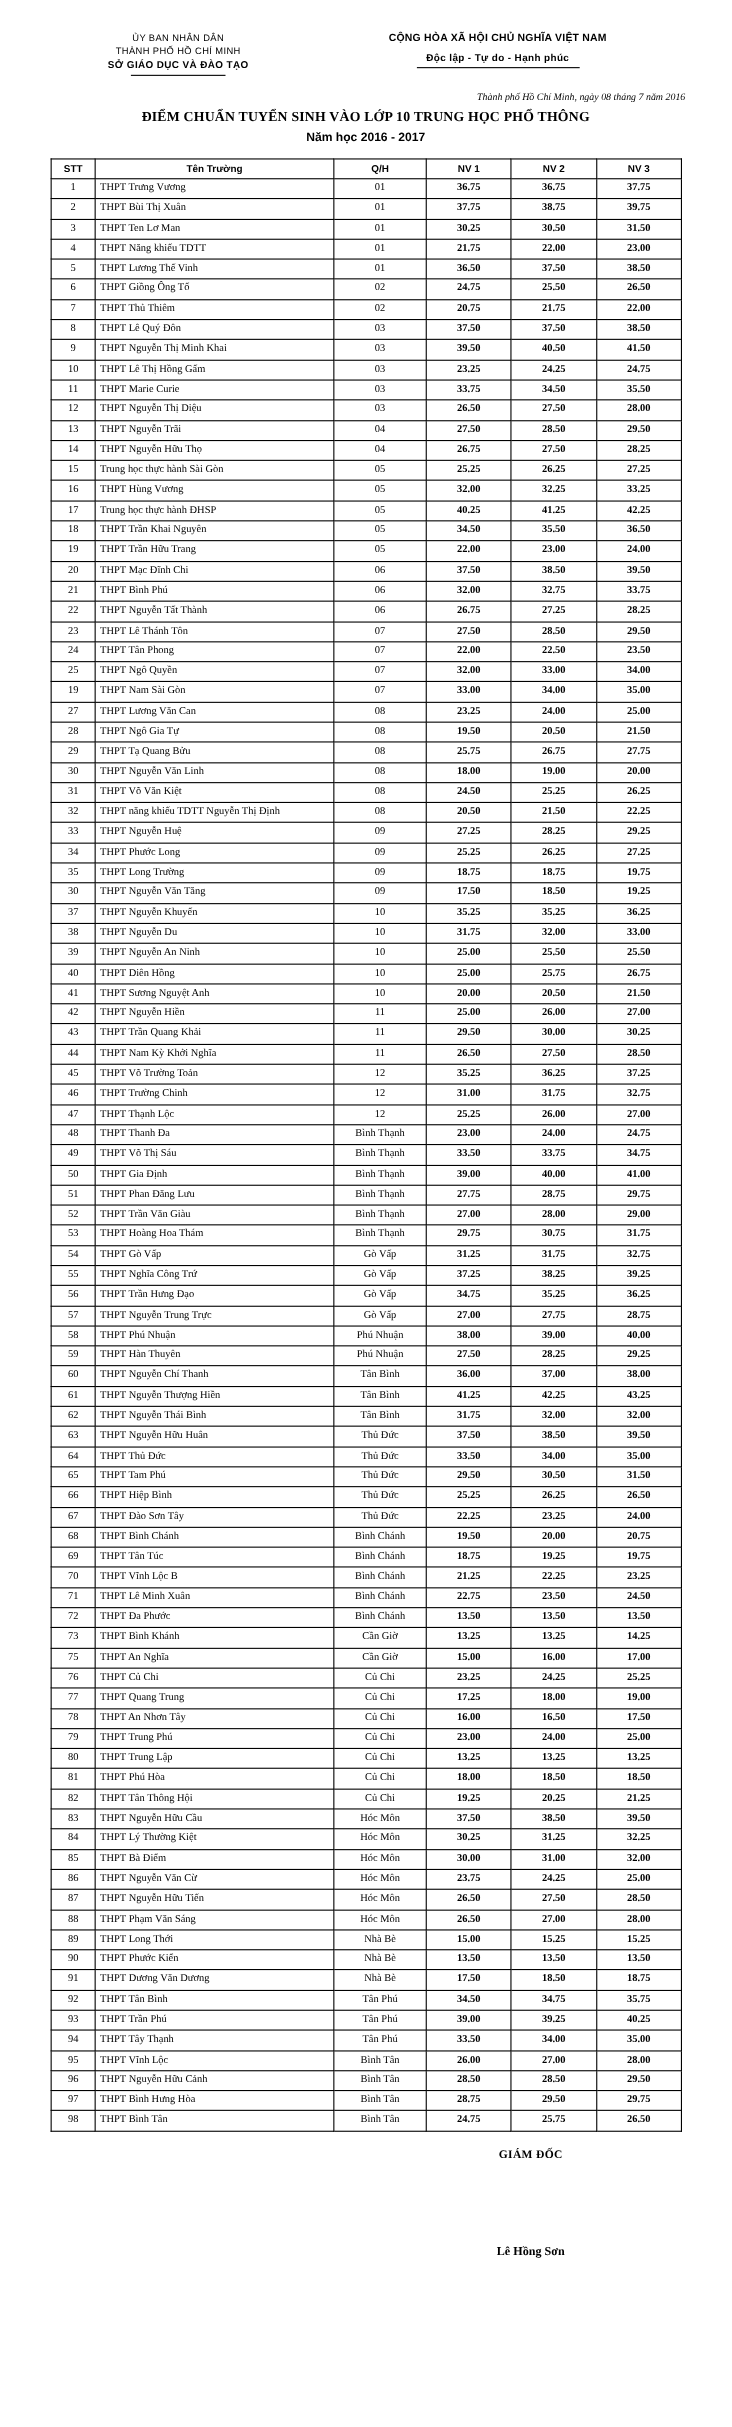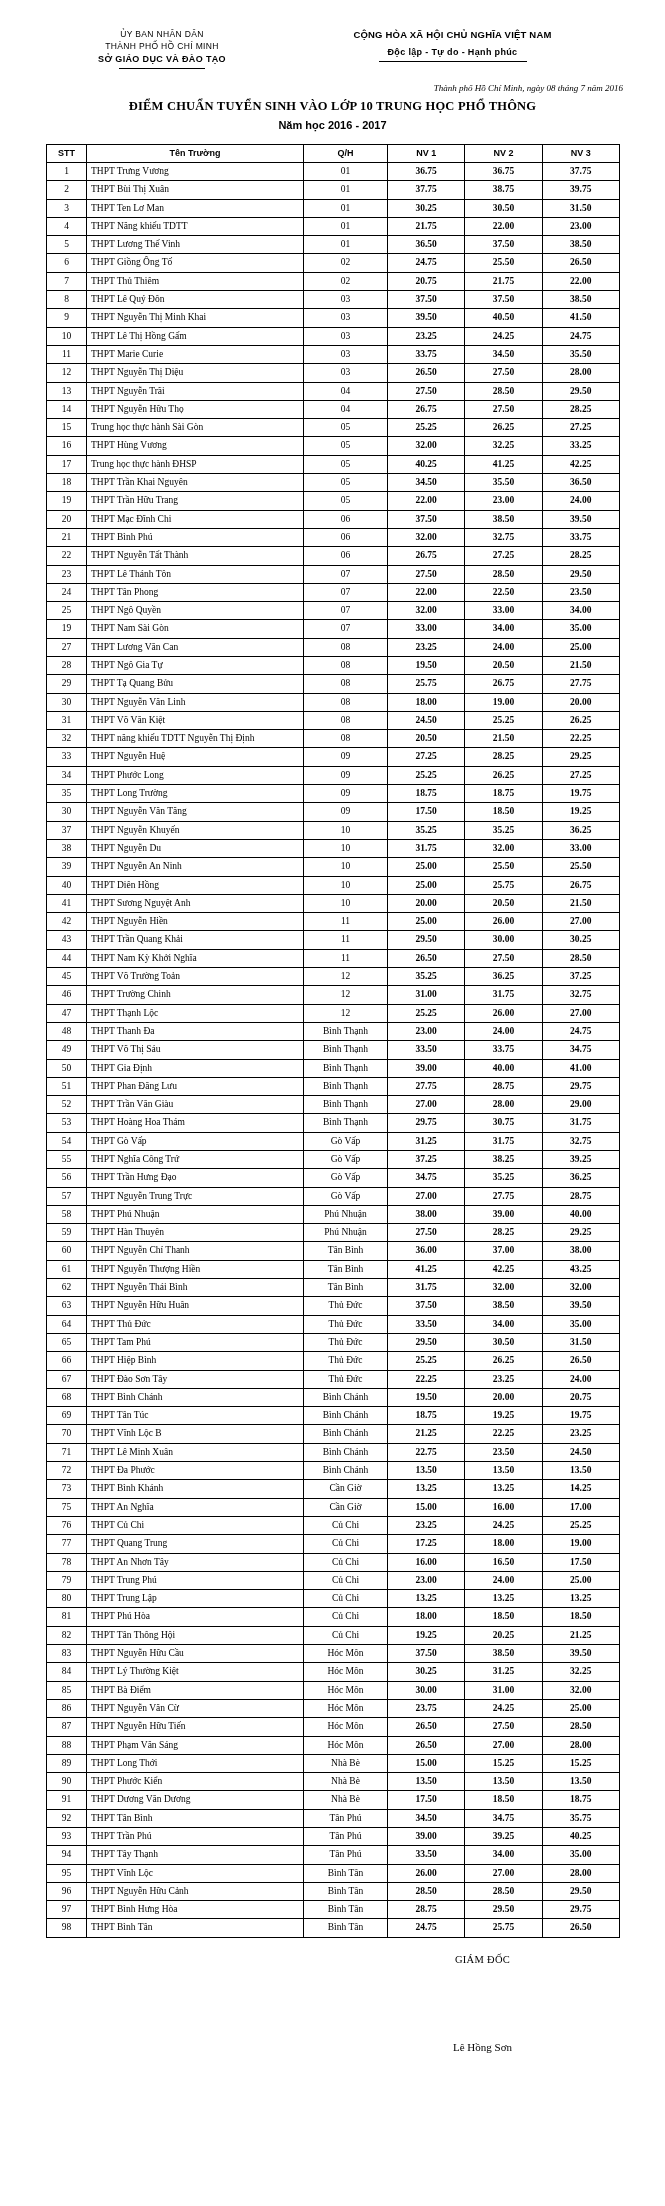--- a/index.html
+++ b/index.html
@@ -131,27 +131,27 @@
     text-align: center;
     font-family: "Liberation Serif", "DejaVu Serif", serif;
   }
   .sig-inner {
     display: inline-block;
     width: 250px;
     margin-left: 300px;
     text-align: center;
   }
   .sig-title {
-    font-weight: normal;
+    font-weight: bold;
     font-size: 10.5px;
     letter-spacing: .3px;
   }
   .sig-name {
     margin-top: 76px;
-    font-weight: normal;
+    font-weight: bold;
     font-size: 11px;
   }
 </style>
 </head>
 <body>
 
 <div class="letterhead">
   <div class="lh-left">
     <div class="lh-line">ỦY BAN NHÂN DÂN</div>
     <div class="lh-line">THÀNH PHỐ HỒ CHÍ MINH</div>

